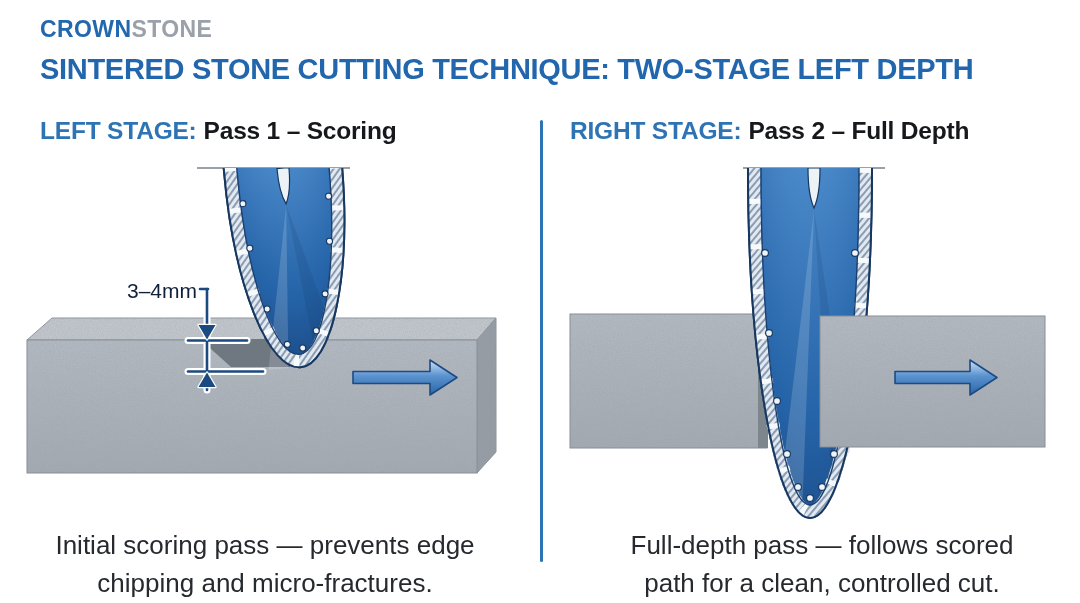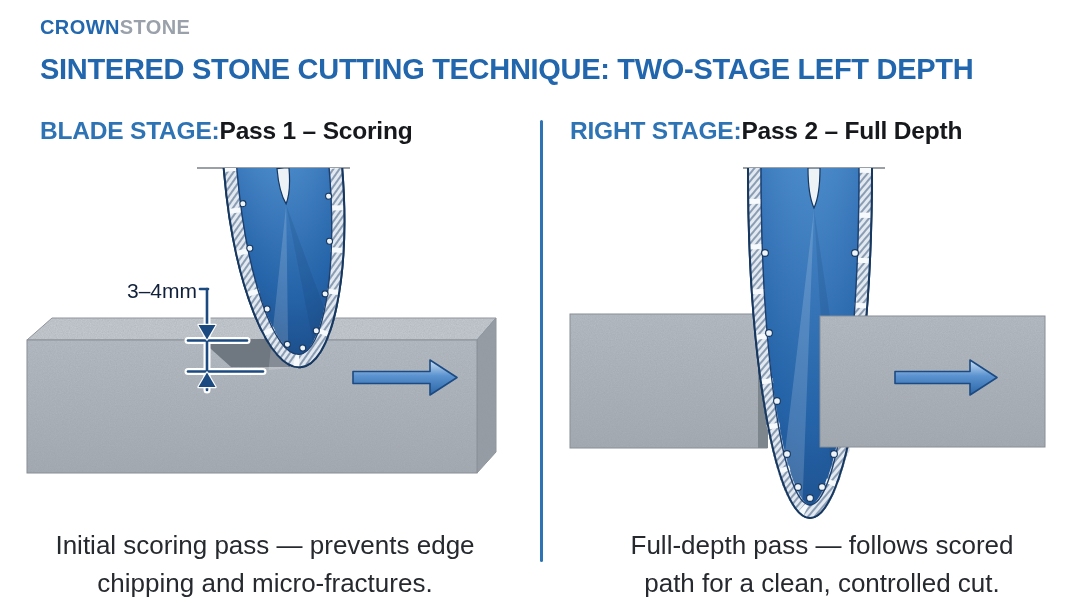--- a/index.html
+++ b/index.html
@@ -1,31 +1,31 @@
 <!DOCTYPE html>
 <html><head>
 <meta charset="utf-8">
 <style>
   html,body{margin:0;padding:0;background:#e8e8e8;}
   .canvas{
     position:relative;width:1080px;height:603px;background:#ffffff;
     font-family:"Liberation Sans","DejaVu Sans",sans-serif;overflow:hidden;
   }
-  .brand{position:absolute;left:40px;top:16px;font-size:20px;font-weight:800;letter-spacing:.4px;}
+  .brand{position:absolute;left:40px;top:16px;font-size:23px;font-weight:800;letter-spacing:.4px;}
   .brand .p1{color:#2368ae;}
   .brand .p2{color:#9aa1aa;}
   .page-title{
     position:absolute;left:40px;top:53px;font-size:29px;font-weight:800;
     color:#2267ad;letter-spacing:-.3px;white-space:nowrap;
   }
   .stage-heading{position:absolute;top:117px;font-size:24.5px;font-weight:800;white-space:nowrap;letter-spacing:-.2px;}
   .stage-heading.left{left:40px;}
   .stage-heading.right{left:570px;}
   .stage-label{color:#2e74b5;}
-  .pass-title{color:#16181c;font-weight:700;}
+  .pass-title{color:#16181c;margin-left:7px;font-weight:700;}
   .divider{position:absolute;left:540px;top:120px;width:3px;height:442px;background:#2e74b5;border-radius:2px;}
   .illus{position:absolute;top:150px;}
   .illus.left{left:0;}
   .illus.right{left:540px;}
   .caption{
     position:absolute;top:527px;width:440px;text-align:center;
     font-size:26px;line-height:1.45;color:#26292e;
   }
   .caption.left{left:45px;}
   .caption.right{left:602px;}
@@ -35,21 +35,21 @@
 
 <div class="canvas">
 
   <div class="brand">
     <span class="p1">CROWN</span><span class="p2">STONE</span>
   </div>
 
   <div class="page-title">SINTERED STONE CUTTING TECHNIQUE: TWO-STAGE LEFT DEPTH</div>
 
   <div class="stage-heading left">
-    <span class="stage-label">BLADE STAGE:</span><span class="pass-title">Pass 1 – Scoring</span>
+    <span class="stage-label">LEFT STAGE:</span><span class="pass-title">Pass 1 – Scoring</span>
   </div>
   <div class="stage-heading right">
     <span class="stage-label">RIGHT STAGE:</span><span class="pass-title">Pass 2 – Full Depth</span>
   </div>
 
   <div class="divider"></div>
 
   <svg class="illus left" width="540" height="370" viewBox="0 0 540 370">
     <defs>
       <radialGradient id="bladeGradL" cx="50%" cy="0%" r="110%">

